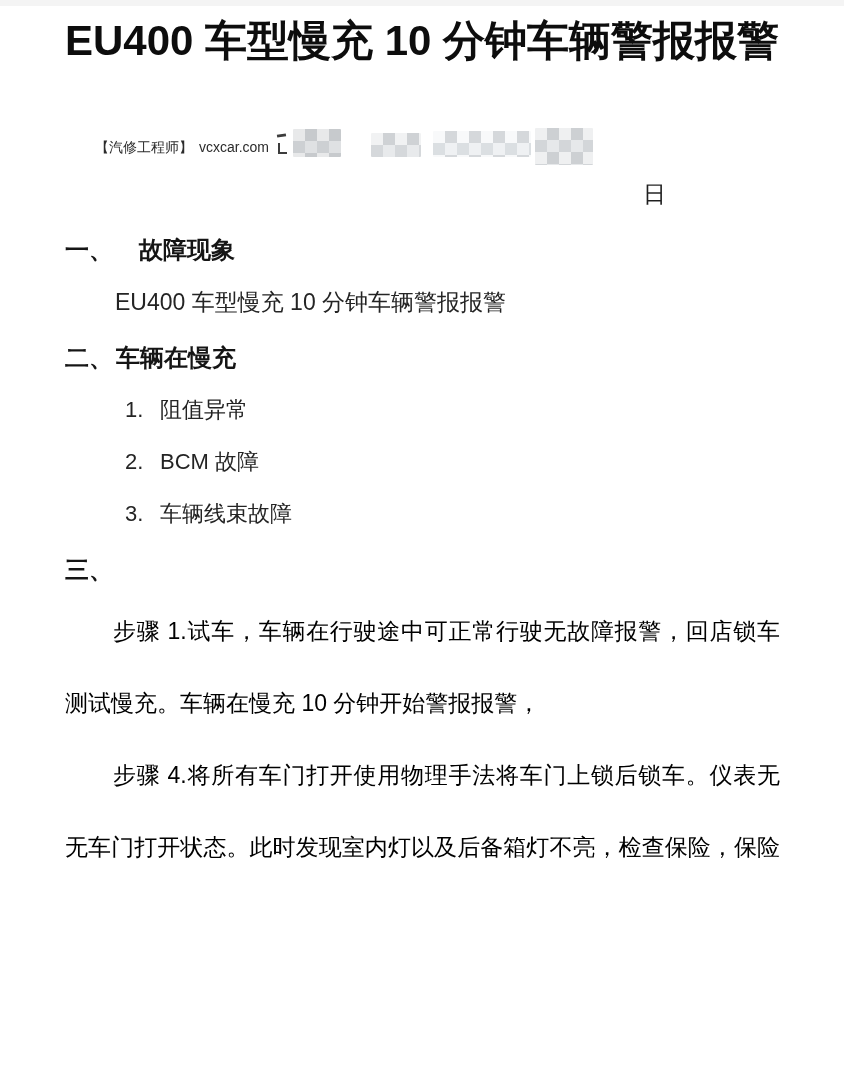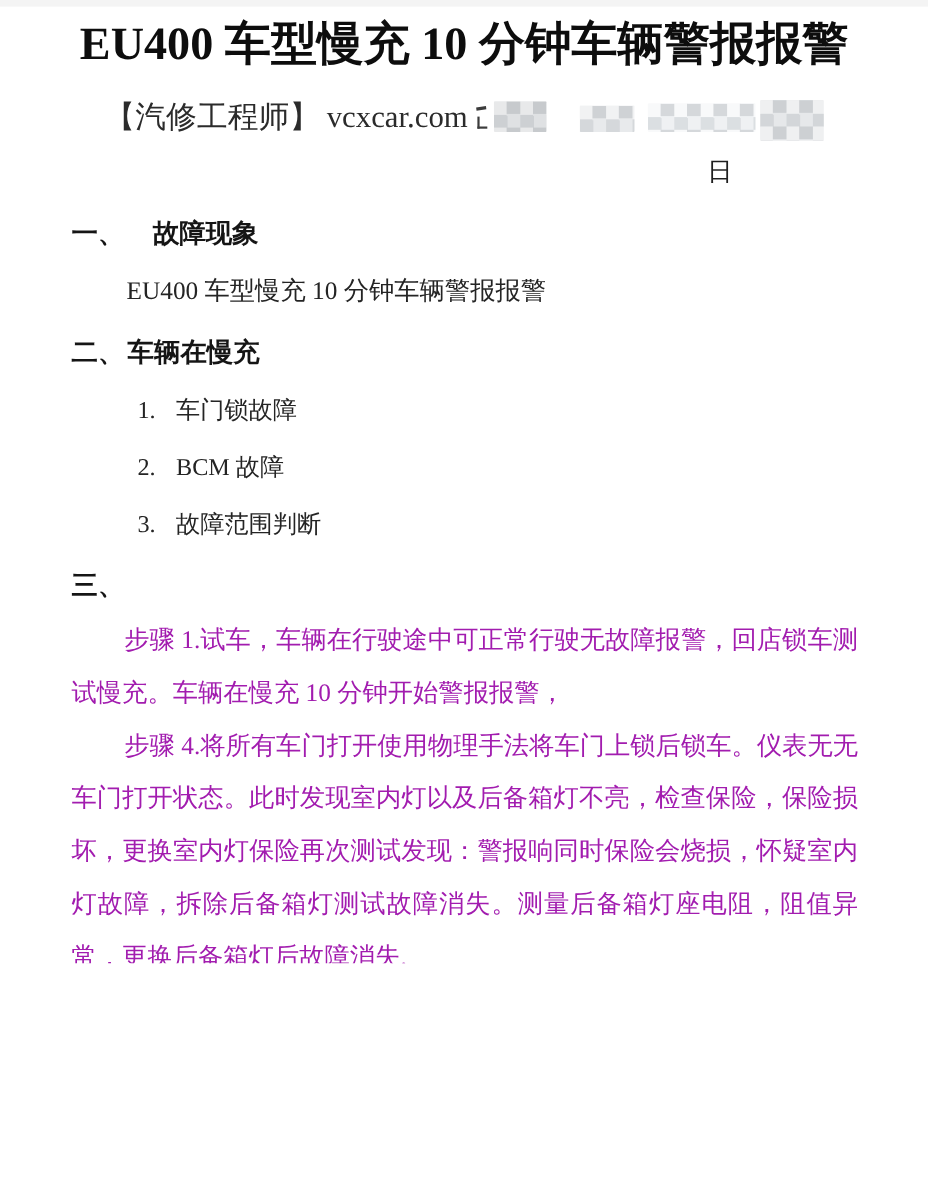--- a/index.html
+++ b/index.html
@@ -3,39 +3,39 @@
 <meta charset="utf-8">
 <style>
   html, body { margin: 0; padding: 0; background: #ffffff; }
   .page {
     position: relative;
     width: 844px;
     height: 876px;
     overflow: hidden;
     background: #ffffff;
     color: #242424;
-    font-family: Liberation Serif, serif;
+    font-family: Liberation Sans, sans-serif;
   }
   .scan-edge {
     height: 6px;
     background: #f4f4f4;
   }
   .title {
     margin: 8px 0 0 0;
     text-align: center;
     font-size: 42px;
     line-height: 54px;
     font-weight: bold;
     color: #0d0d0d;
     letter-spacing: 0px;
   }
   .byline {
-    margin-top: 22px;
+    margin-top: 60px;
     padding-left: 95px;
-    font-size: 28px;
+    font-size: 14px;
     line-height: 34px;
     color: #2b2b2b;
     white-space: nowrap;
   }
   .byline .site { margin-left: 6px; }
   
   .mosaic {
     display: inline-block;
     vertical-align: -5px;
     background: conic-gradient(#c7cacd 25%, #dfe1e3 0 50%, #cdd0d3 0 75%, #e8e9ea 0);
@@ -91,24 +91,24 @@
     margin-left: 60px;
     font-size: 22px;
     line-height: 30px;
     margin-bottom: 22px;
   }
   .fault-item .num { width: 35px; flex-shrink: 0; }
   .steps { margin-top: 10px; }
   .step {
     margin: 0;
     font-size: 23px;
-    line-height: 48px;
+    line-height: 72px;
     text-align: justify;
     text-indent: 48px;
-    color: #a21caf;
+    color: #000000;
   }
 </style>
 </head>
 <body>
 
 <div class="page">
   <div class="scan-edge"></div>
 
   <h1 class="title">EU400 车型慢充 10 分钟车辆警报报警</h1>
 
@@ -128,29 +128,29 @@
     </div>
     <div class="sec1-body">EU400 车型慢充 10 分钟车辆警报报警</div>
 
     <div class="sec-head sec-head-2">
       <span>二、</span>
       <span class="gap-narrow">车辆在慢充</span>
     </div>
     <div class="fault-list">
       <div class="fault-item">
         <span class="num">1.</span>
-        <span>车门锁故障</span>
+        <span>阻值异常</span>
       </div>
       <div class="fault-item">
         <span class="num">2.</span>
         <span>BCM 故障</span>
       </div>
       <div class="fault-item">
         <span class="num">3.</span>
-        <span>故障范围判断</span>
+        <span>车辆线束故障</span>
       </div>
     </div>
 
     <div class="sec-head sec-head-3">
       <span>三、</span>
     </div>
     <div class="steps">
       <p class="step">步骤 1.试车，车辆在行驶途中可正常行驶无故障报警，回店锁车测试慢充。车辆在慢充 10 分钟开始警报报警，</p>
       <p class="step">步骤 4.将所有车门打开使用物理手法将车门上锁后锁车。仪表无无车门打开状态。此时发现室内灯以及后备箱灯不亮，检查保险，保险损坏，更换室内灯保险再次测试发现：警报响同时保险会烧损，怀疑室内灯故障，拆除后备箱灯测试故障消失。测量后备箱灯座电阻，阻值异常，更换后备箱灯后故障消失.</p>
     </div>

